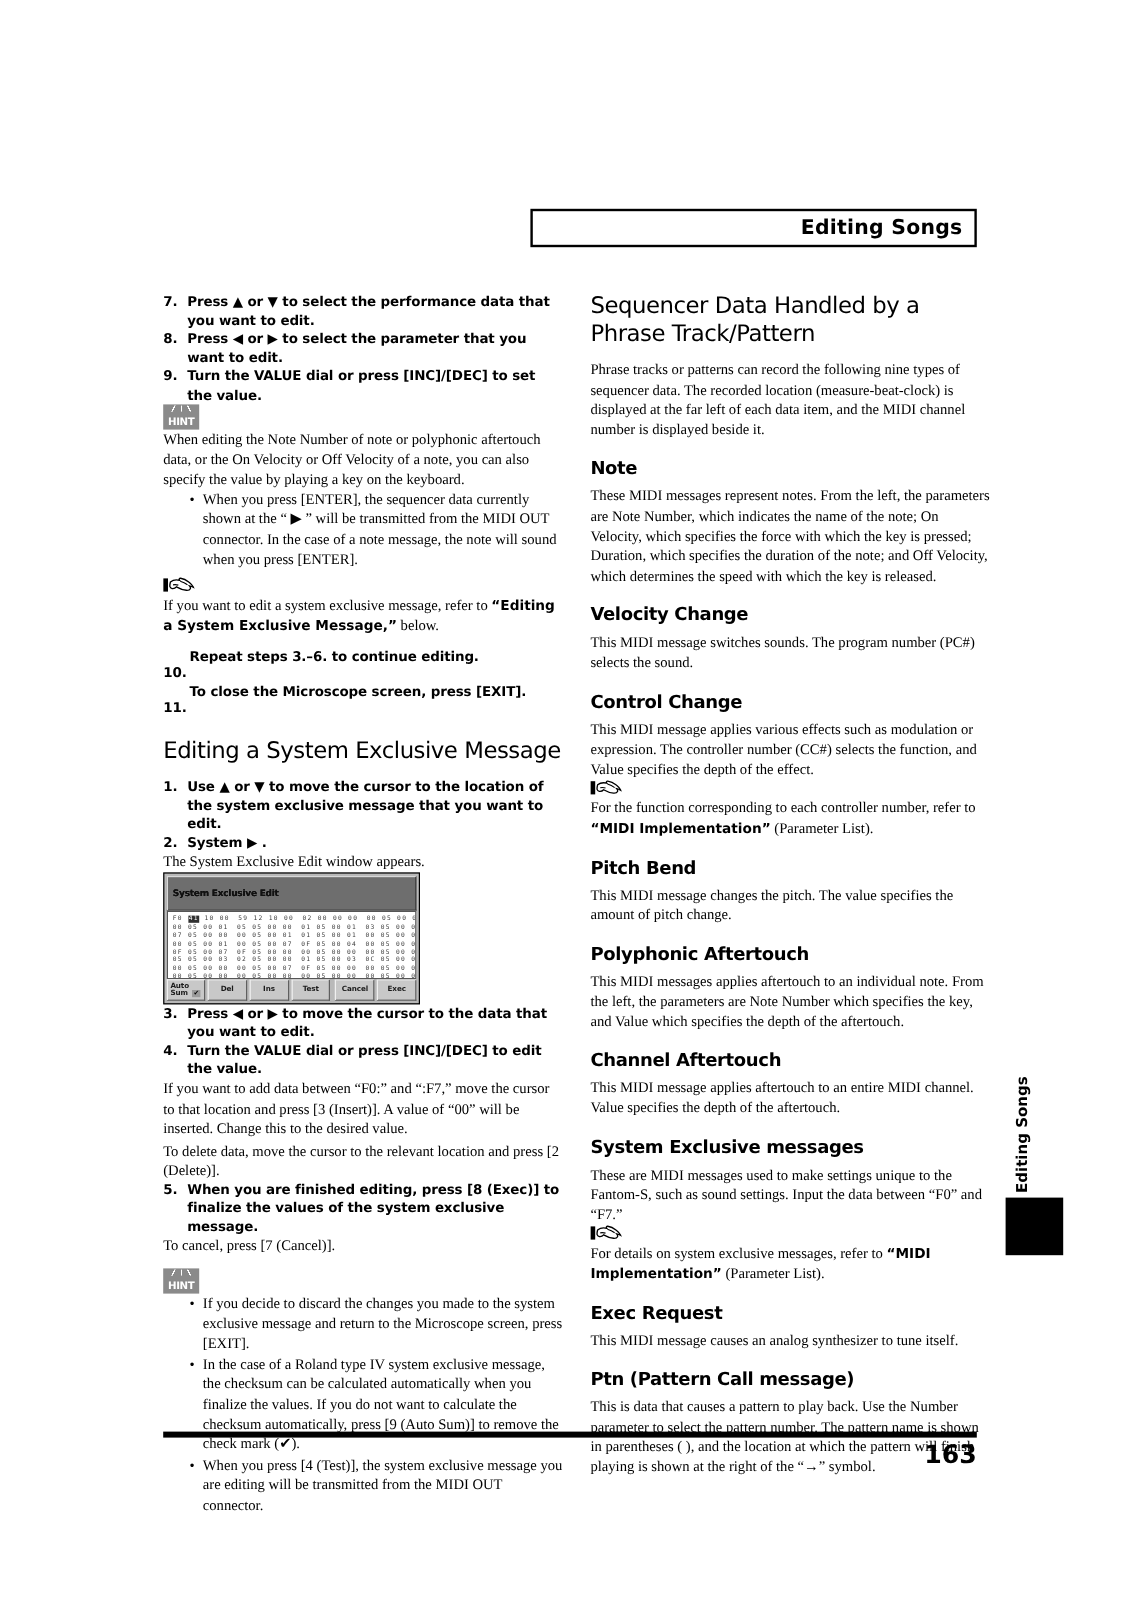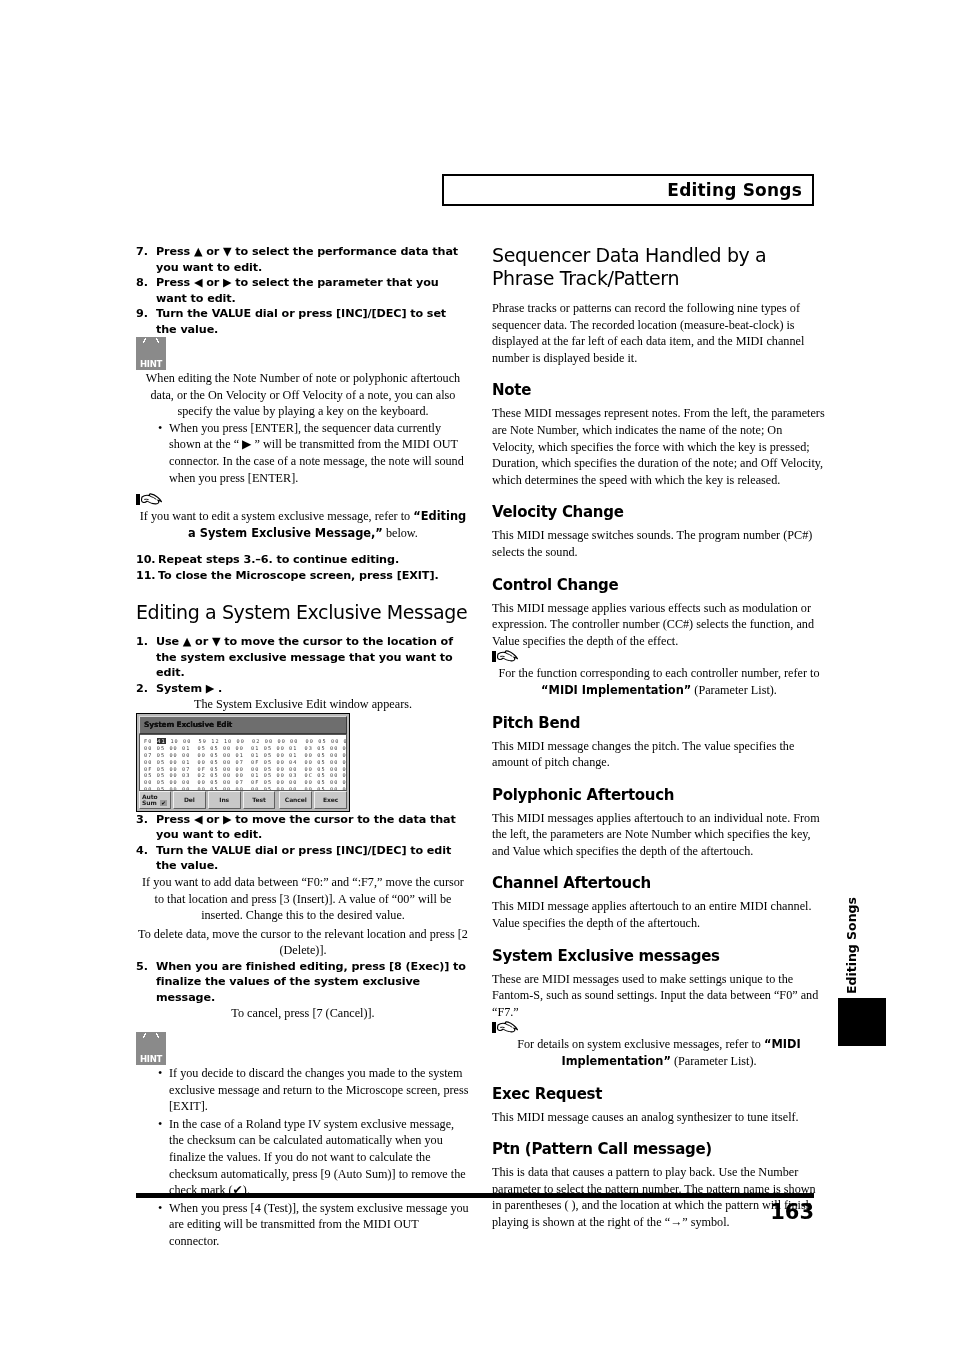--- a/index.html
+++ b/index.html
@@ -52,32 +52,32 @@
     font-size: 11.2px;
     line-height: 15.5px;
     margin-bottom: 9px;
     letter-spacing: -0.1px;
   }
   .step .num {
     flex: 0 0 auto;
     min-width: 20px;
     padding-right: 2px;
   }
-  .step .num.wide { min-width: 22px; }
+  .step .num.wide { min-width: 22px; margin-top: 13px; }
   .step .txt { flex: 1 1 auto; }
 
   
   .body-txt {
     font-family: "Liberation Serif", serif;
     font-size: 12.2px;
     line-height: 16.6px;
     margin-bottom: 7px;
     text-align: left;
   }
-  .indent { margin-left: 22px; text-align: center; }
+  .indent { margin-left: 22px; }
 
   .b-sans { font-family: "DejaVu Sans", sans-serif; font-weight: bold; font-size: 11.4px; }
 
   
   ul.bullets {
     list-style: none;
     margin: 0 0 6px 0;
     padding: 0 0 0 22px;
   }
   ul.bullets li {
@@ -108,21 +108,21 @@
     font-weight: bold;
     font-size: 15px;
     line-height: 18px;
     margin: 15px 0 6px 0;
     letter-spacing: -0.3px;
   }
 
   
   .hint-badge {
     display: block;
-    width: 30px; height: 33px;
+    width: 30px; height: 21px;
     background: #8a8a8a;
     position: relative;
     margin: 6px 0 3px 2px;
   }
   .hint-badge span {
     position: absolute;
     left: 0; right: 0; bottom: 1px;
     text-align: center;
     font-family: "DejaVu Sans", sans-serif;
     font-weight: bold;
@@ -152,21 +152,21 @@
 
   
   .lcd-wrap {
     width: 214px;
     margin: 12px 0 14px 18px;
     border: 1px solid #000;
     background: #b9b9b9;
     padding: 2px;
   }
   .lcd-title {
-    height: 18px;
+    height: 29px;
     background: #6e6e6e;
     border-top: 1px solid #d8d8d8;
     border-left: 1px solid #d8d8d8;
     border-right: 1px solid #3a3a3a;
     border-bottom: 1px solid #3a3a3a;
     display: flex;
     align-items: center;
     padding-left: 4px;
   }
   .lcd-title span {

